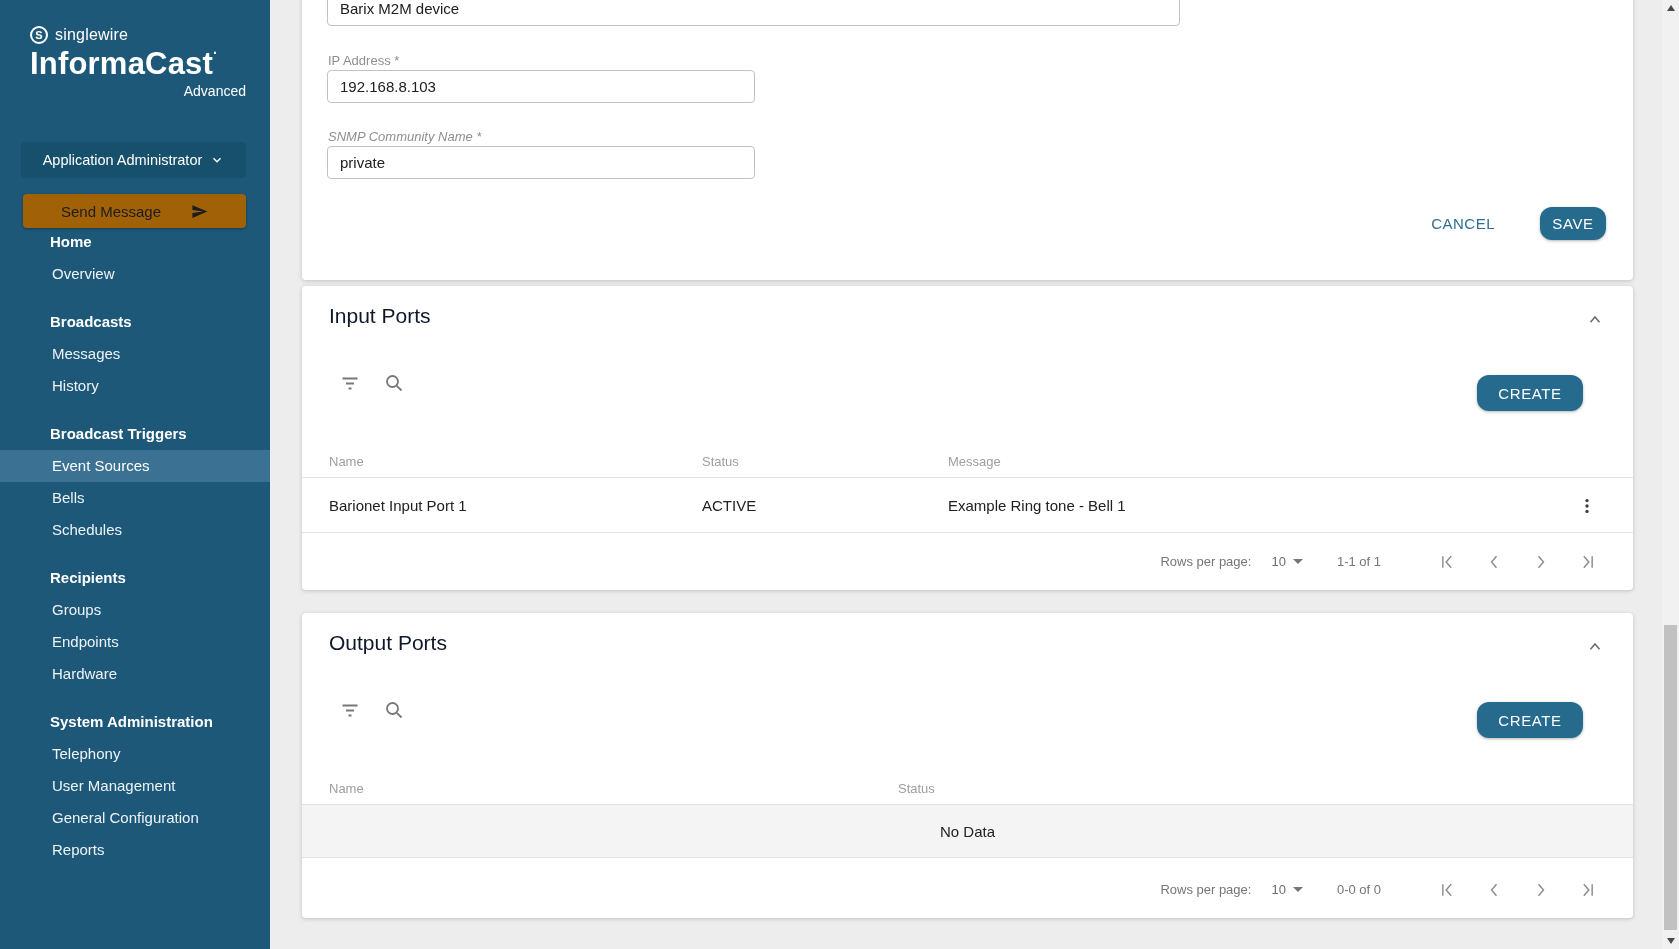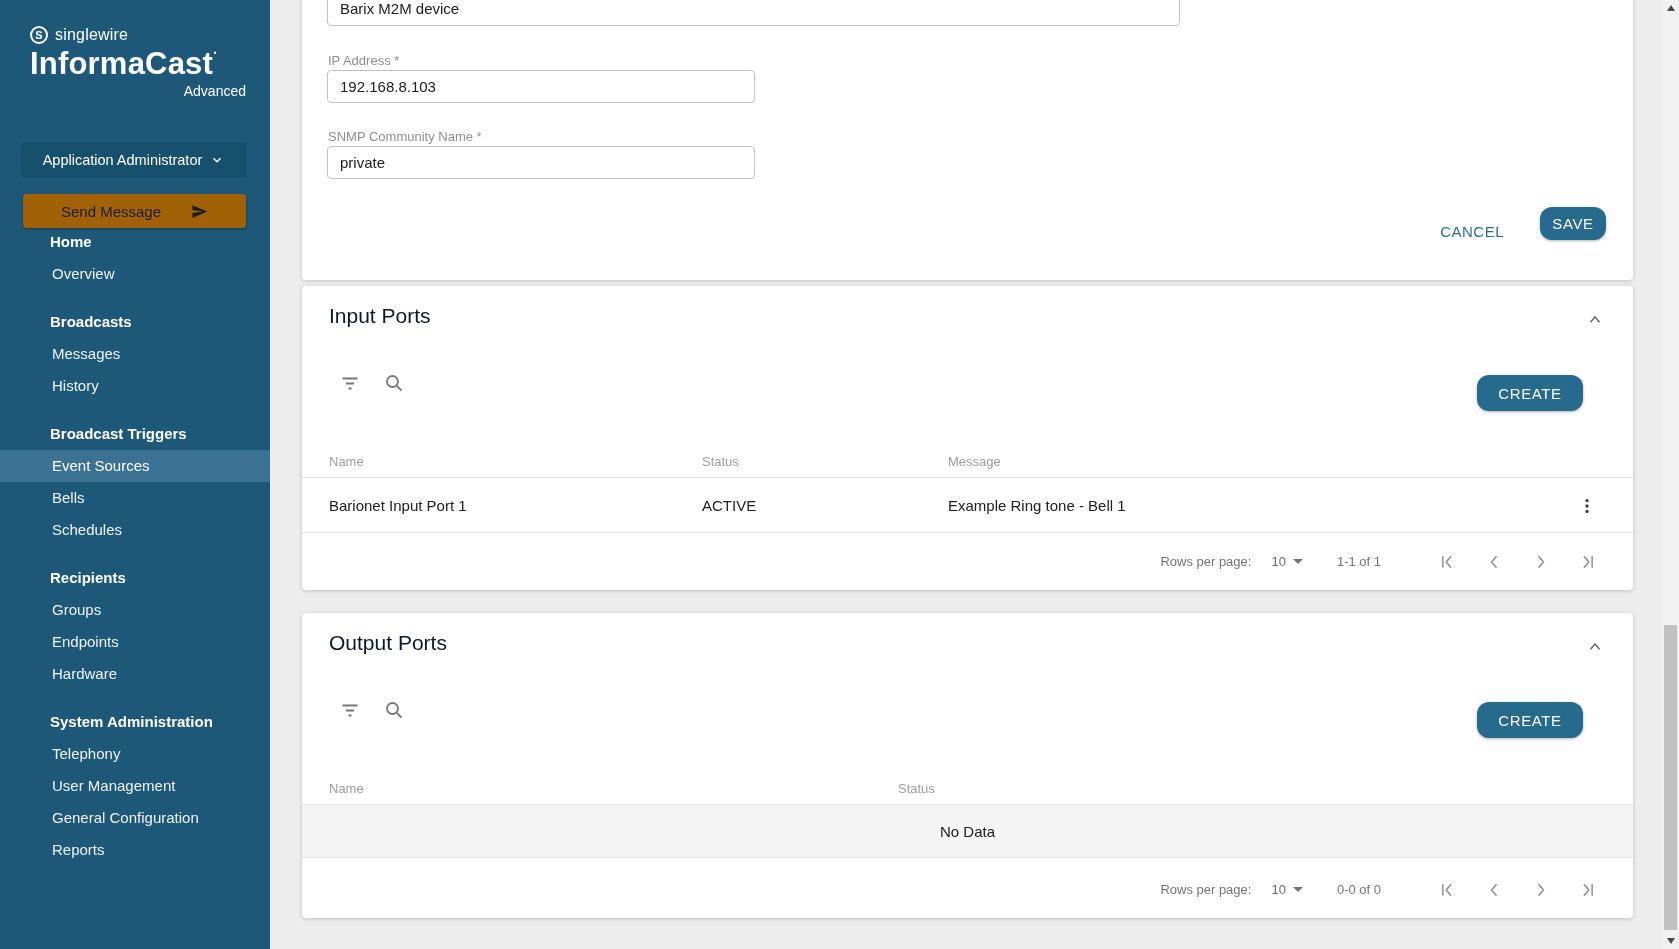--- a/index.html
+++ b/index.html
@@ -35,22 +35,22 @@
           box-shadow:0 1px 4px rgba(0,0,0,0.18); }
 
   
   .form-card { top:-40px; height:320px; }
   .tf { position:absolute; border:1px solid #c2c2c2; border-radius:4px; background:#fff; font-family:inherit;
         font-size:15px; color:#212121; padding:0 12px; outline:none; }
   .tf-wide { left:25px; top:30px; width:853px; height:36px; }
   .tf-ip   { left:25px; top:110px; width:428px; height:33px; }
   .tf-snmp { left:25px; top:186px; width:428px; height:33px; }
   .field-label { position:absolute; left:26px; font-size:13px; color:#8F8F8F; }
-  .lbl-ip { top:93px; } .lbl-snmp { top:169px; }
-  .form-actions { position:absolute; right:27px; top:247px; height:33px; display:flex; align-items:flex-end; gap:36px; }
+  .lbl-ip { top:93px; } .lbl-snmp { top:169px;font-style:italic; }
+  .form-actions { position:absolute; right:27px; top:247px; height:33px; display:flex; align-items:center; gap:45px; }
   .btn-text { color:#2D6F94; font-size:15px; letter-spacing:0.5px; cursor:pointer; background:none; border:none;
               font-family:inherit; }
   .btn-primary { background:#266B8E; color:#fff; border:none; border-radius:12px; font-size:15px; letter-spacing:0.6px;
                  box-shadow:0 1px 3px rgba(0,0,0,0.3); cursor:pointer; font-family:inherit;
                  display:flex; align-items:center; justify-content:center; }
   .btn-save { width:66px; height:33px; }
 
   
   .ports-card-input { top:286px; height:304px; }
   .ports-card-output { top:613px; height:305px; }

